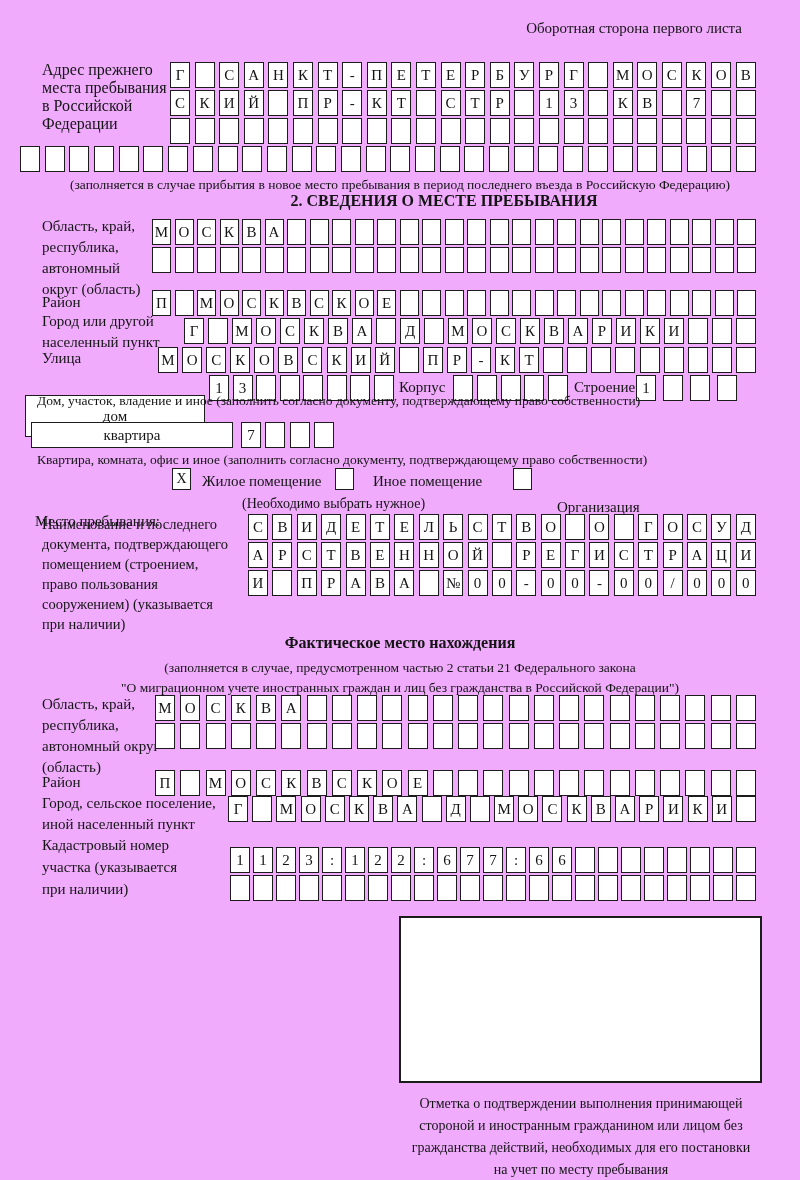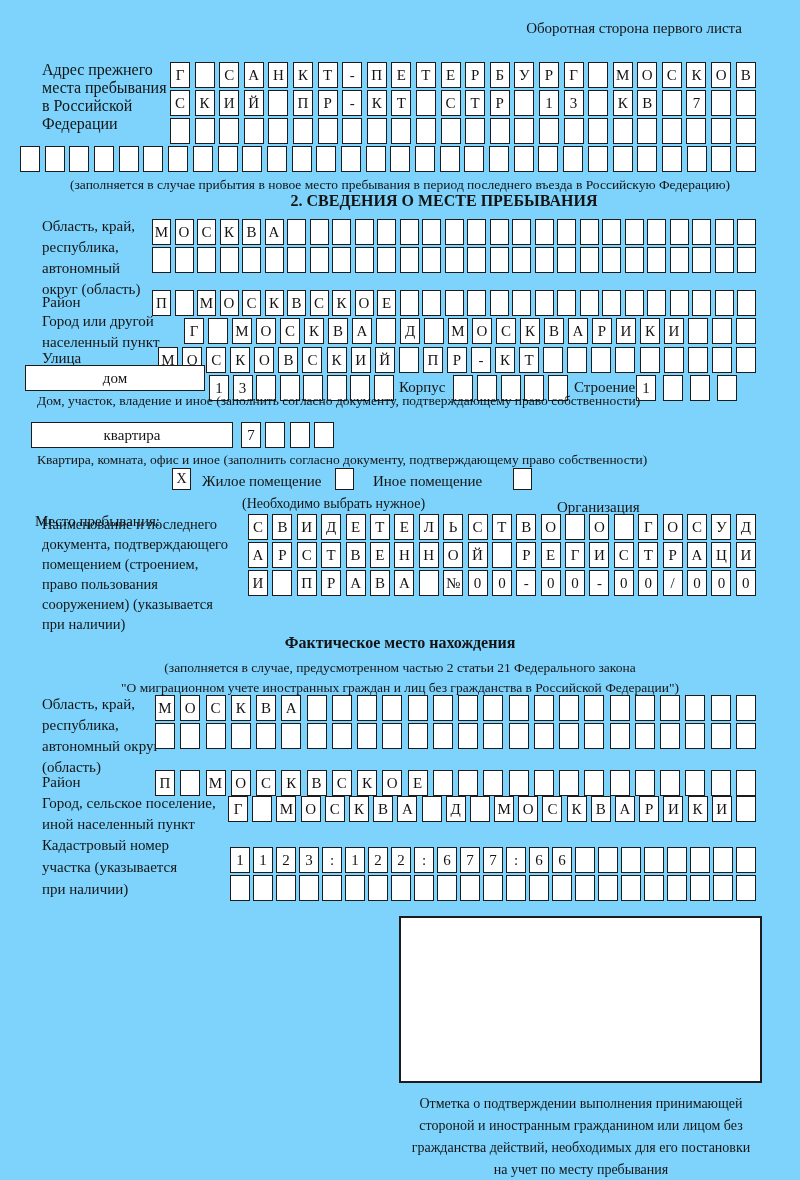--- a/index.html
+++ b/index.html
@@ -1,17 +1,17 @@
 <!DOCTYPE html>
 <html><head>
 <meta charset="utf-8">
 <style>
   html,body { margin:0; padding:0; background:#ffffff; }
   .sheet {
-    position:relative; width:800px; height:1180px; background:#7dd3fc;
+    position:relative; width:800px; height:1180px; background:#f0abfc;
     font-family:"Liberation Serif", serif; color:#141414; overflow:hidden;
   }
   .abs { position:absolute; }
   .lbl { font-size:15px; line-height:21px; }
   .lbl-tight { font-size:14.5px; line-height:20px; }
   .small { font-size:13.5px; line-height:18px; }
   .caption { font-size:13.5px; }
   .heading { font-weight:bold; font-size:16px; text-align:center; left:0; width:800px; }
   .center { text-align:center; }
   .boxrow { position:absolute; display:flex; justify-content:space-between; height:26px; }
@@ -307,21 +307,21 @@
       <div class="cell"></div>
       <div class="cell"></div>
       <div class="cell"></div>
       <div class="cell"></div>
       <div class="cell"></div>
       <div class="cell"></div>
       <div class="cell"></div>
       <div class="cell"></div>
     </div>
 
-  <div class="widebox" style="left:25px; top:365px; width:180px; height:26px;">дом</div>
+  <div class="widebox" style="left:25px; top:395px; width:180px; height:42px;">дом</div>
   <div class="boxrow" style="left:209px; top:375px; width:185px;">
       <div class="cell">1</div>
       <div class="cell">3</div>
       <div class="cell"></div>
       <div class="cell"></div>
       <div class="cell"></div>
       <div class="cell"></div>
       <div class="cell"></div>
       <div class="cell"></div>
     </div>

